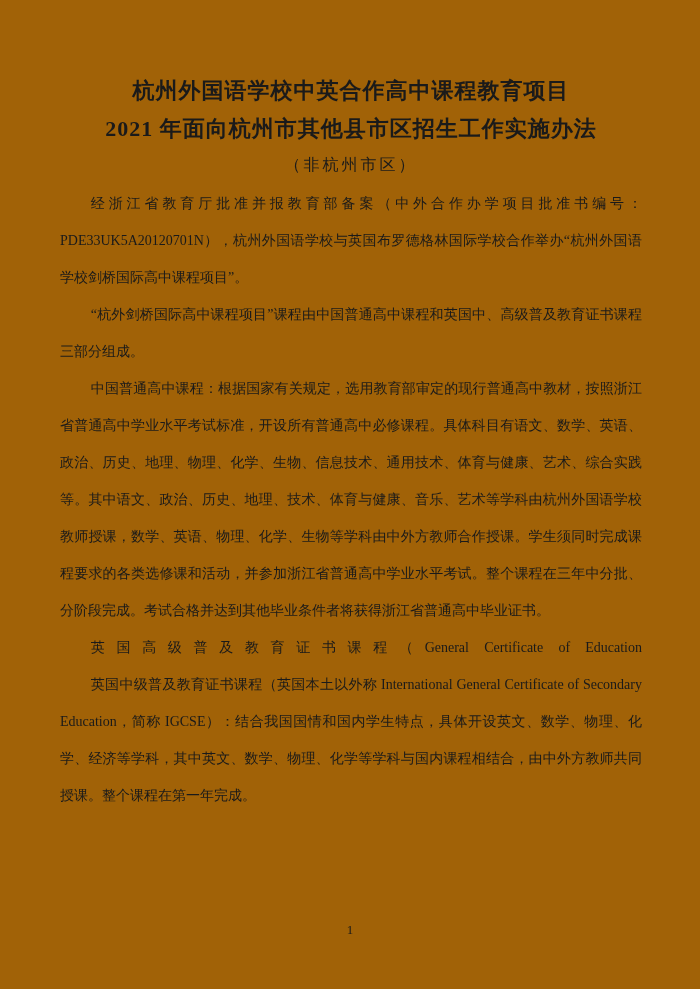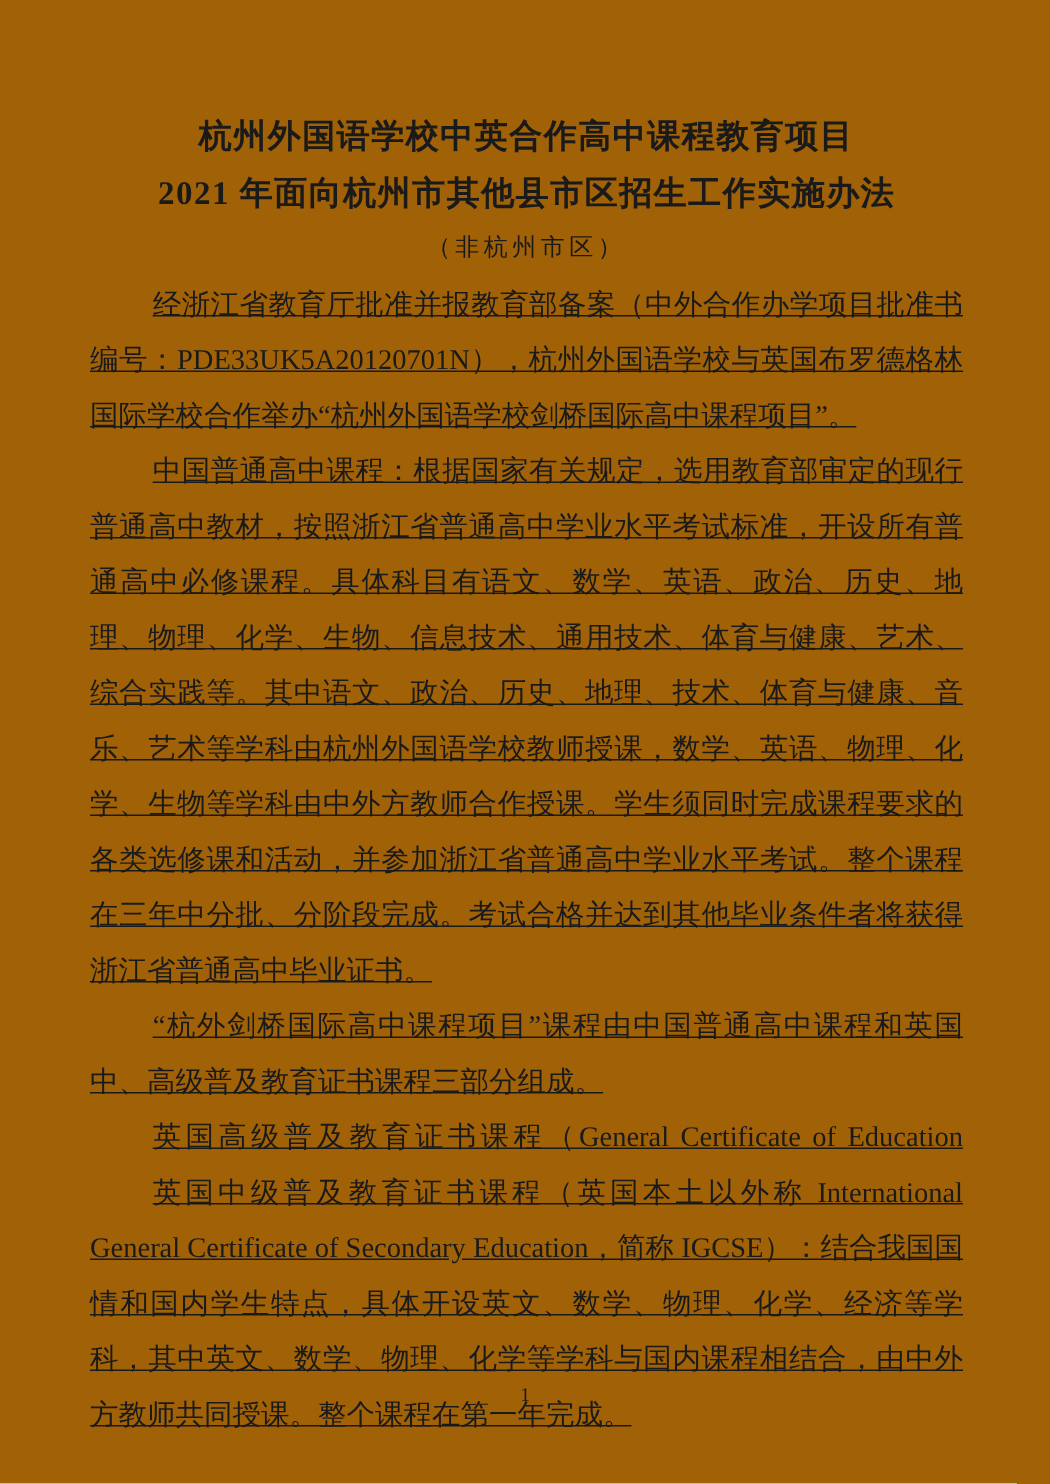--- a/index.html
+++ b/index.html
@@ -33,27 +33,26 @@
     font-weight: normal;
     text-align: center;
     letter-spacing: 3px;
     font-family: Liberation Mono, monospace;
   }
   .body-text {
     margin: 0;
   }
   .para {
     margin: 0;
-    font-size: 19px;
+    font-size: 14px;
     line-height: 37px;
     text-align: justify;
     text-justify: inter-character;
     text-indent: 2.2em;
     word-break: break-word;
-    text-decoration: underline;
   }
   .para.continues {
     text-align-last: justify;
   }
   .page-number {
     position: absolute;
     left: 0;
     right: 0;
     top: 922px;
     text-align: center;
@@ -67,20 +66,20 @@
 
 <div class="page">
   <header>
     <h1 class="title-line">杭州外国语学校中英合作高中课程教育项目</h1>
     <h1 class="title-line">2021 年面向杭州市其他县市区招生工作实施办法</h1>
     <div class="subtitle">（非杭州市区）</div>
   </header>
 
   <main class="body-text">
     <p class="para">经浙江省教育厅批准并报教育部备案（中外合作办学项目批准书编号：PDE33UK5A20120701N），杭州外国语学校与英国布罗德格林国际学校合作举办“杭州外国语学校剑桥国际高中课程项目”。</p>
+    <p class="para">“杭外剑桥国际高中课程项目”课程由中国普通高中课程和英国中、高级普及教育证书课程三部分组成。</p>
     <p class="para">中国普通高中课程：根据国家有关规定，选用教育部审定的现行普通高中教材，按照浙江省普通高中学业水平考试标准，开设所有普通高中必修课程。具体科目有语文、数学、英语、政治、历史、地理、物理、化学、生物、信息技术、通用技术、体育与健康、艺术、综合实践等。其中语文、政治、历史、地理、技术、体育与健康、音乐、艺术等学科由杭州外国语学校教师授课，数学、英语、物理、化学、生物等学科由中外方教师合作授课。学生须同时完成课程要求的各类选修课和活动，并参加浙江省普通高中学业水平考试。整个课程在三年中分批、分阶段完成。考试合格并达到其他毕业条件者将获得浙江省普通高中毕业证书。</p>
-    <p class="para">“杭外剑桥国际高中课程项目”课程由中国普通高中课程和英国中、高级普及教育证书课程三部分组成。</p>
     <p class="para continues">英国高级普及教育证书课程（General Certificate of Education</p>
     <p class="para">英国中级普及教育证书课程（英国本土以外称 International General Certificate of Secondary Education，简称 IGCSE）：结合我国国情和国内学生特点，具体开设英文、数学、物理、化学、经济等学科，其中英文、数学、物理、化学等学科与国内课程相结合，由中外方教师共同授课。整个课程在第一年完成。</p>
   </main>
 
   <div class="page-number">1</div>
 </div>
 
 </body></html>

